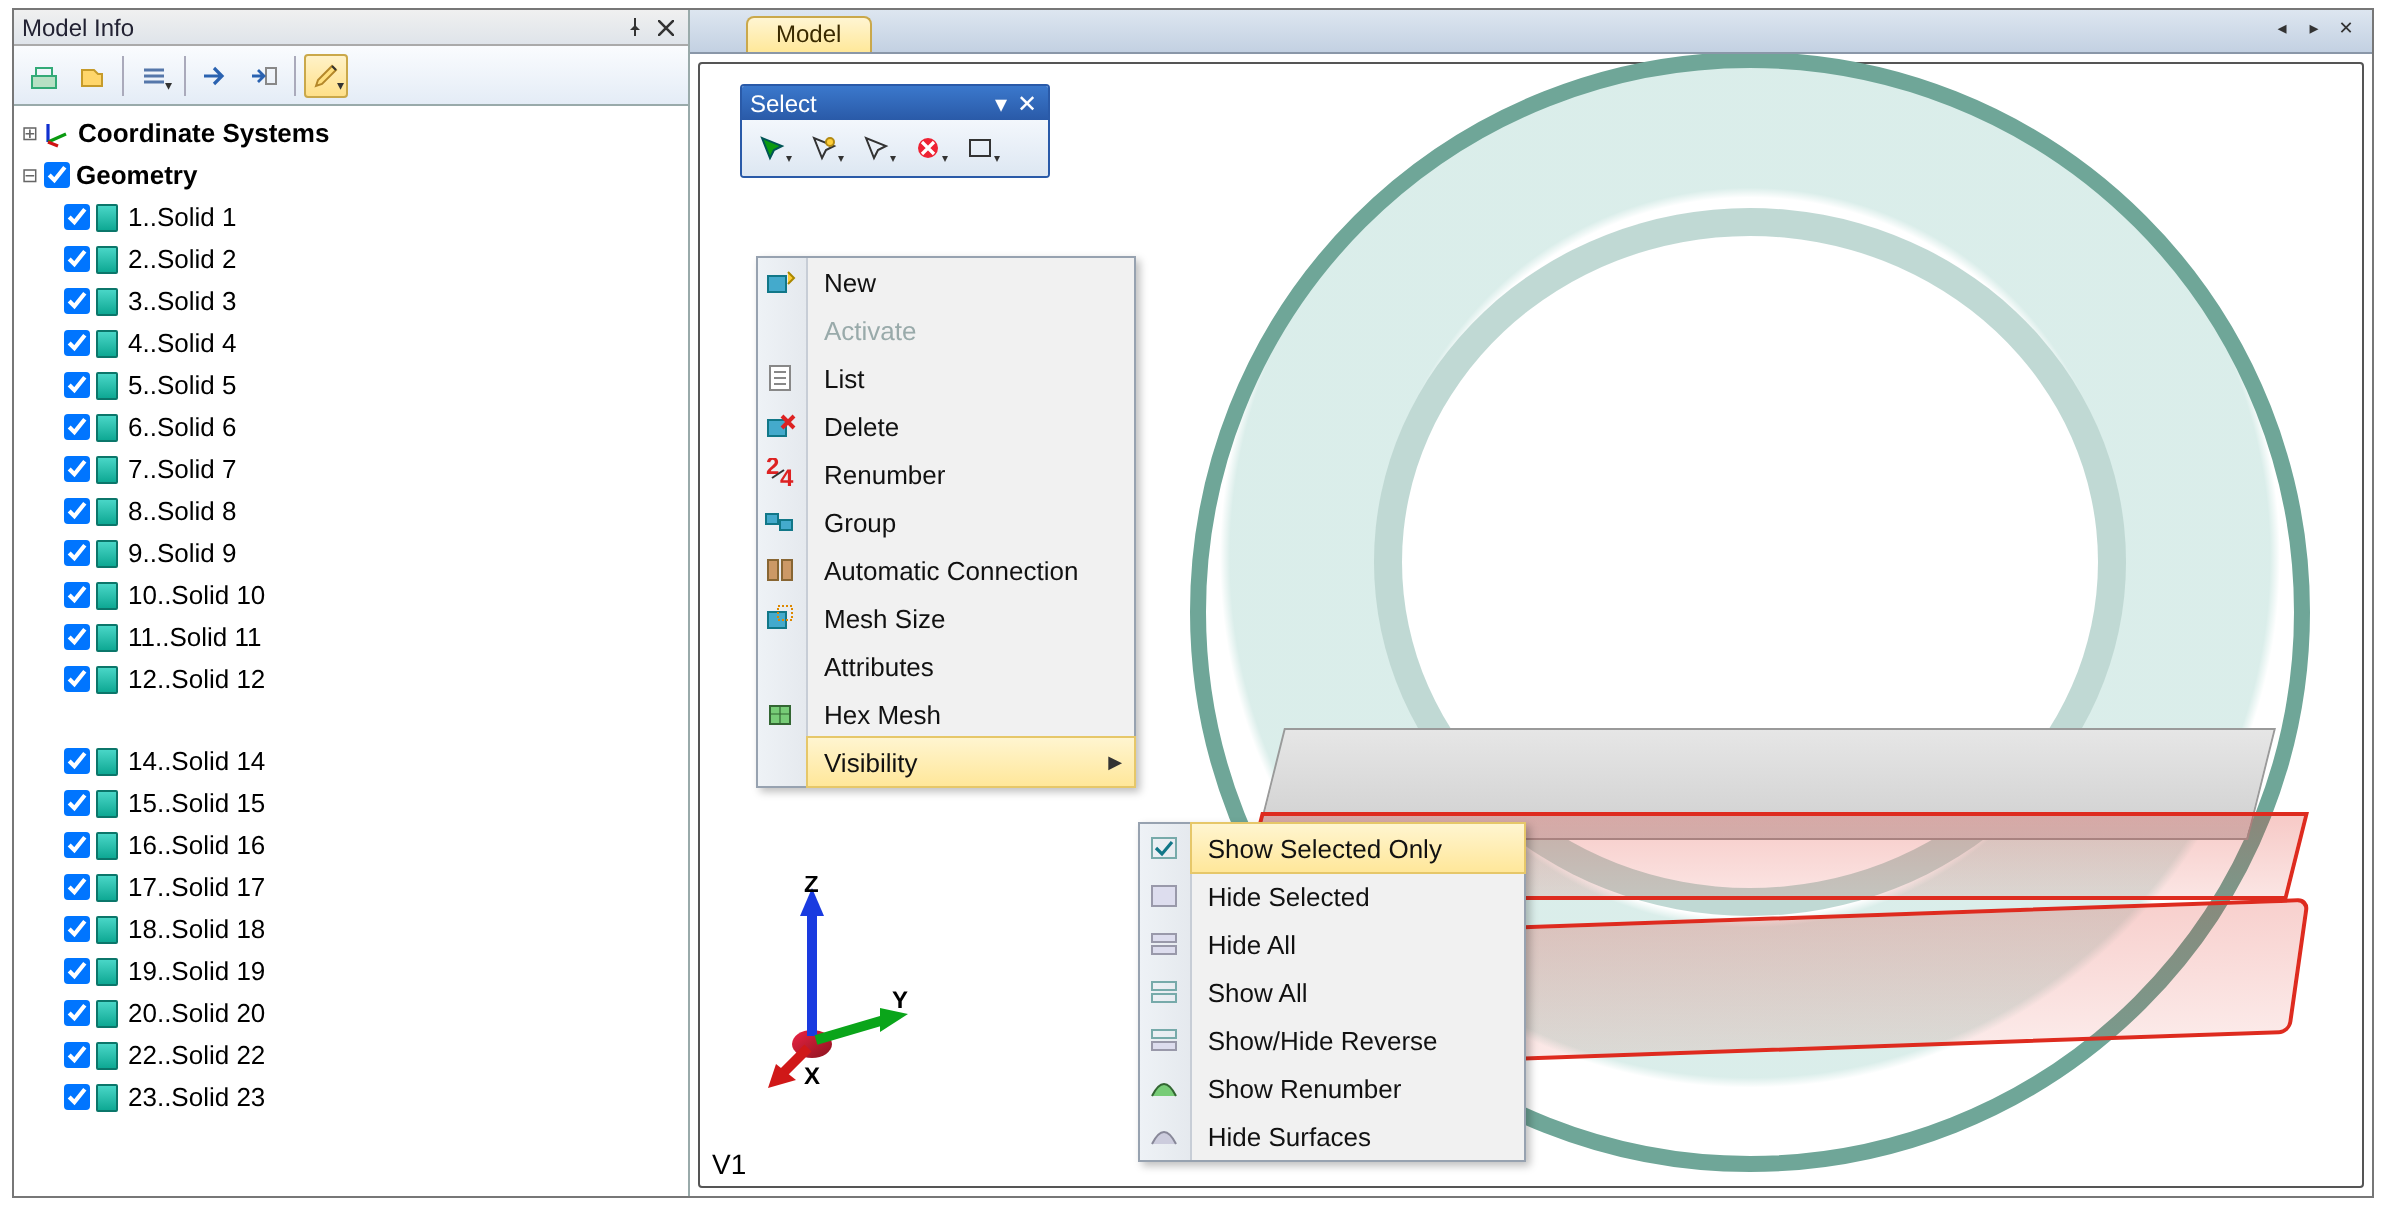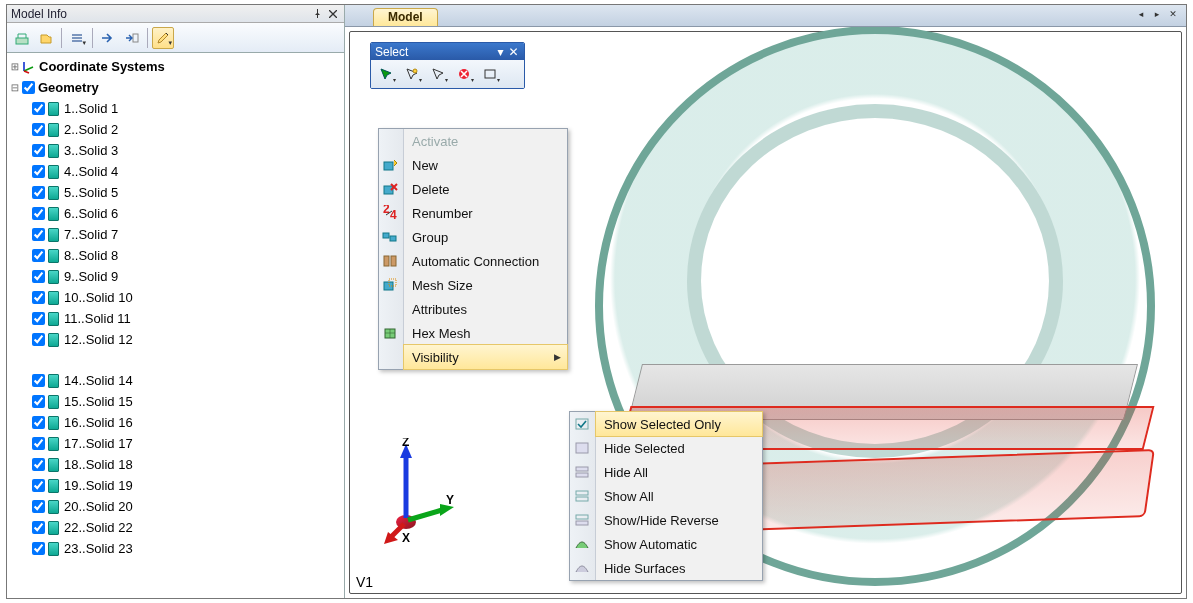--- a/index.html
+++ b/index.html
@@ -26,21 +26,21 @@
 .twister { width: 12px; text-align: center; color: #666; font-size: 10px; user-select: none; }
 .tcheck { width: 13px; height: 13px; margin: 0 3px 0 1px; }
 .ticon-axis { width: 14px; height: 14px; margin-right: 4px; position: relative; }
 .ticon-solid { width: 11px; height: 14px; margin-right: 5px; background: linear-gradient(#49d6c7,#0ea893); border: 1px solid #0b766a; border-radius: 1px; }
 .tlabel-bold { font-weight: bold; font-size: 13px; color: #000; }
 .tlabel { font-size: 13px; color: #000; }
 
 
 .right { flex: 1; position: relative; background: #fff; display: flex; flex-direction: column; }
 .tabstrip { height: 22px; background: linear-gradient(180deg,#dde6f0,#c3d1e2); display: flex; align-items: flex-end; padding-left: 28px; border-bottom: 1px solid #8a97a8; position: relative; }
-.tab { padding: 1px 14px 2px; background: linear-gradient(#fff5d2,#ffe89a); border: 1px solid #caa84a; border-bottom: none; border-radius: 4px 4px 0 0; font-weight: bold; color: #3a2a00; }
+.tab { padding: 1px 14px 2px; background: linear-gradient(#fff5d2,#ffe89a); border: 1px solid #caa84a; border-bottom: none; border-radius: 4px 4px 0 0; font-weight: normal; color: #3a2a00; }
 .tabstrip .right-ctls { position: absolute; right: 6px; top: 2px; display: flex; gap: 2px; }
 .tabstrip .right-ctls .ctl { width: 14px; height: 14px; display: flex; align-items: center; justify-content: center; font-size: 9px; color: #333; }
 
 .viewport { flex: 1; position: relative; background: #fff; overflow: hidden; }
 .viewport-border { position: absolute; inset: 4px; border: 1px solid #555; border-radius: 2px; }
 
 
 .float-toolbar { position: absolute; left: 20px; top: 10px; width: 155px; border: 1px solid #2a5aa8; border-radius: 2px; overflow: hidden; box-shadow: 0 0 0 1px #fff inset; }
 .ft-title { height: 17px; background: linear-gradient(#3b78cc,#2a5aa8); color: #fff; display: flex; align-items: center; padding: 0 4px; font-size: 11px; }
 .ft-title .tt { flex: 1; }
@@ -333,32 +333,41 @@
                   </svg>
                   <span class="carrot">▾</span>
                 </div>
           </div>
         </div>
 
         <div class="ctx" id="ctx-main">
           <div class="ctx-inner">
             <div class="ctx-iconcol"></div>
             <div class="ctx-items" id="ctx-main-items">
+                  <div class="ctx-item">
+                    <span class="ci-icon">
+                      <svg width="16" height="16">
+                        <rect x="2" y="5" width="9" height="8" fill="#4ac" stroke="#178"></rect>
+                        <path d="M12 3l3 3-3 3" fill="#fc3" stroke="#a80"></path>
+                      </svg>
+                    </span>
+                    <span class="ci-label">New</span>
+                  </div>
                   <div class="ctx-item disabled">
                     <span class="ci-icon"></span>
                     <span class="ci-label">Activate</span>
                   </div>
                   <div class="ctx-item">
                     <span class="ci-icon">
                       <svg width="16" height="16">
-                        <rect x="2" y="5" width="9" height="8" fill="#4ac" stroke="#178"></rect>
-                        <path d="M12 3l3 3-3 3" fill="#fc3" stroke="#a80"></path>
-                      </svg>
-                    </span>
-                    <span class="ci-label">New</span>
+                        <rect x="3" y="2" width="10" height="12" fill="#fff" stroke="#888"></rect>
+                        <path d="M5 5h6M5 8h6M5 11h6" stroke="#888"></path>
+                      </svg>
+                    </span>
+                    <span class="ci-label">List</span>
                   </div>
                   <div class="ctx-item">
                     <span class="ci-icon">
                       <svg width="16" height="16">
                         <rect x="2" y="5" width="9" height="8" fill="#4ac" stroke="#178"></rect>
                         <path d="M9 3l6 6M15 3l-6 6" stroke="#d22" stroke-width="2"></path>
                       </svg>
                     </span>
                     <span class="ci-label">Delete</span>
                   </div>
@@ -468,21 +477,21 @@
                       </svg>
                     </span>
                     <span class="ci-label">Show/Hide Reverse</span>
                   </div>
                   <div class="ctx-item">
                     <span class="ci-icon">
                       <svg width="16" height="16">
                         <path d="M2 12c4-8 8-8 12 0" fill="#7c7" stroke="#363"></path>
                       </svg>
                     </span>
-                    <span class="ci-label">Show Automatic</span>
+                    <span class="ci-label">Show Renumber</span>
                   </div>
                   <div class="ctx-item">
                     <span class="ci-icon">
                       <svg width="16" height="16">
                         <path d="M2 12c4-8 8-8 12 0" fill="#ccd" stroke="#889"></path>
                       </svg>
                     </span>
                     <span class="ci-label">Hide Surfaces</span>
                   </div>
                 </div>

